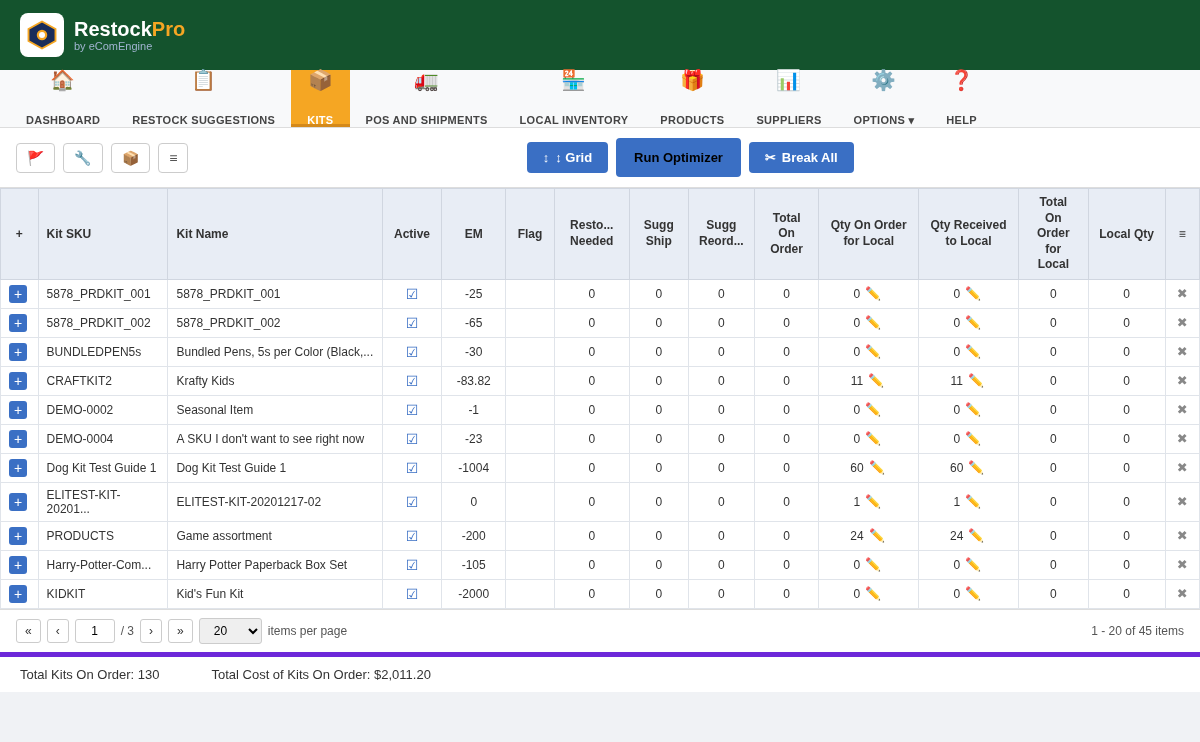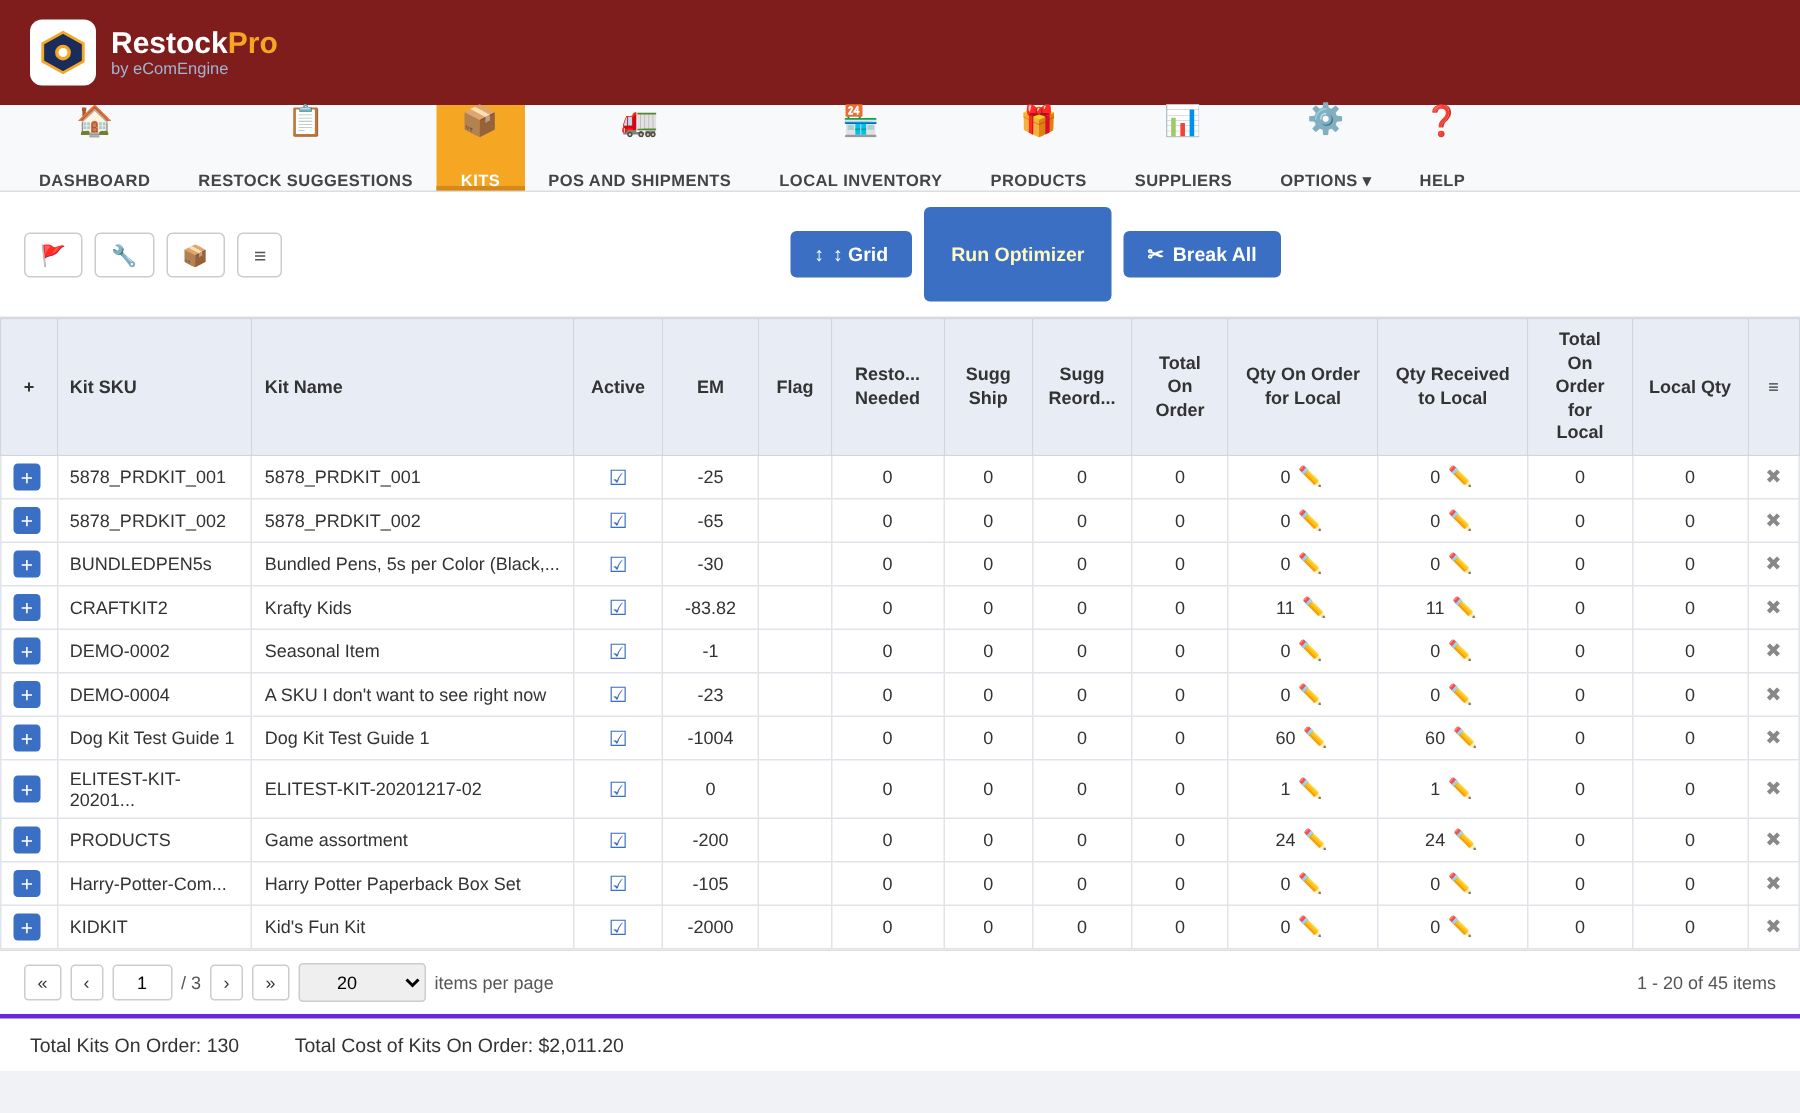--- a/index.html
+++ b/index.html
@@ -1,66 +1,66 @@
 <!DOCTYPE html>
 <html><head>
   <meta charset="utf-8">
   <style>
     * { box-sizing: border-box; margin: 0; padding: 0; }
     body { font-family: Arial, sans-serif; font-size: 12px; background: #f0f2f5; }
 
     
-    .header { background: #7f1d1d; display: flex; align-items: center; padding: 28px 20px; height: 70px; }
+    .header { background: #14532d; display: flex; align-items: center; padding: 28px 20px; height: 70px; }
     .logo-box { display: flex; align-items: center; gap: 10px; }
     .logo-icon { width: 44px; height: 44px; background: white; border-radius: 8px; display: flex; align-items: center; justify-content: center; }
     .logo-icon svg { width: 30px; height: 30px; }
     .logo-text { display: flex; flex-direction: column; }
     .logo-name { font-size: 20px; font-weight: bold; color: white; line-height: 1.1; }
     .logo-name span { color: #f5a623; }
     .logo-sub { font-size: 11px; color: #a0b4d0; }
 
     
     .nav { background: #f8f9fa; border-bottom: 1px solid #ddd; display: flex; align-items: stretch; padding: 0 10px; height: 58px; }
     .nav-item { display: flex; flex-direction: column; align-items: center; justify-content: center; padding: 0 16px; cursor: pointer; color: #444; text-decoration: none; font-size: 11px; font-weight: 600; gap: 4px; border-bottom: 3px solid transparent; }
     .nav-item.active { background: #f5a623; color: white; border-bottom: 3px solid #d4891a; }
     .nav-item .nav-icon { font-size: 20px; }
     .nav-item .nav-label { text-transform: uppercase; letter-spacing: 0.3px; margin-top: 18px; }
 
     
     .toolbar { background: white; padding: 10px 16px; display: flex; align-items: center; gap: 8px; border-bottom: 1px solid #ddd; }
     .toolbar-btn { border: 1px solid #ccc; background: white; border-radius: 4px; padding: 6px 10px; cursor: pointer; color: #555; font-size: 14px; }
     .toolbar-spacer { flex: 1; }
     .btn-primary { background: #3a6fc4; color: white; border: none; border-radius: 4px; padding: 8px 16px; cursor: pointer; font-size: 13px; font-weight: 600; display: flex; align-items: center; gap: 6px; }
-    .btn-success { background: #3a6fc4; color: #fef9c3; border: none; border-radius: 4px; padding: 24px 18px; cursor: pointer; font-size: 13px; font-weight: 700; }
+    .btn-success { background: #3a6fc4; color: #000000; border: none; border-radius: 4px; padding: 12px 18px; cursor: pointer; font-size: 13px; font-weight: 700; }
     .btn-danger { background: #3a6fc4; color: white; border: none; border-radius: 4px; padding: 8px 16px; cursor: pointer; font-size: 13px; font-weight: 600; display: flex; align-items: center; gap: 6px; }
     .search-box { border: 1px solid #ccc; border-radius: 4px; padding: 7px 12px; width: 260px; font-size: 13px; color: #888; }
 
     
     .table-container { background: white; margin: 0; overflow: auto; max-height: 430px; }
     table { width: 100%; border-collapse: collapse; font-size: 12px; }
     thead th { background: #e8edf5; border: 1px solid #d0d6e0; padding: 6px 8px; font-weight: 700; color: #333; text-align: center; white-space: nowrap; vertical-align: middle; position: sticky; top: 0; z-index: 10; }
     thead th.left { text-align: left; }
     tbody td { border: 1px solid #e0e4ea; padding: 5px 8px; text-align: center; vertical-align: middle; color: #333; }
     tbody td.left { text-align: left; }
     .add-btn { background: #3a6fc4; color: white; border: none; border-radius: 3px; width: 18px; height: 18px; font-size: 14px; cursor: pointer; display: flex; align-items: center; justify-content: center; line-height: 1; }
     .checkbox-cell { color: #3a6fc4; font-size: 14px; }
     .edit-btn { background: none; border: none; cursor: pointer; color: #3a6fc4; font-size: 13px; padding: 0 2px; }
     .delete-icon { color: #888; font-size: 13px; cursor: pointer; }
 
     
     .pagination { background: white; border-top: 1px solid #ddd; padding: 8px 16px; display: flex; align-items: center; gap: 6px; }
     .page-btn { border: 1px solid #ccc; background: white; border-radius: 3px; padding: 4px 8px; cursor: pointer; font-size: 12px; color: #333; }
     .page-input { border: 1px solid #ccc; border-radius: 3px; padding: 4px 6px; width: 40px; text-align: center; font-size: 12px; }
     .page-total { color: #555; font-size: 12px; }
-    .page-select { border: 1px solid #ccc; border-radius: 3px; padding: 4px 21px; font-size: 12px; }
+    .page-select { border: 1px solid #ccc; border-radius: 3px; padding: 4px 10px; font-size: 12px; }
     .page-spacer { flex: 1; }
     .page-count { font-size: 12px; color: #555; }
 
     
-    .footer { background: white; border-top: 3px solid #6d28d9; padding: 10px 20px; display: flex; gap: 37px; }
+    .footer { background: white; border-top: 5px solid #6d28d9; padding: 10px 20px; display: flex; gap: 52px; }
     .footer-stat { font-size: 13px; color: #333; font-weight: 500; }
 
     
     .table-container::-webkit-scrollbar { height: 8px; width: 8px; }
     .table-container::-webkit-scrollbar-track { background: #f0f0f0; }
     .table-container::-webkit-scrollbar-thumb { background: #bbb; border-radius: 4px; }
 
     .col-add { width: 32px; }
     .col-sku { width: 120px; }
     .col-name { width: 200px; }

